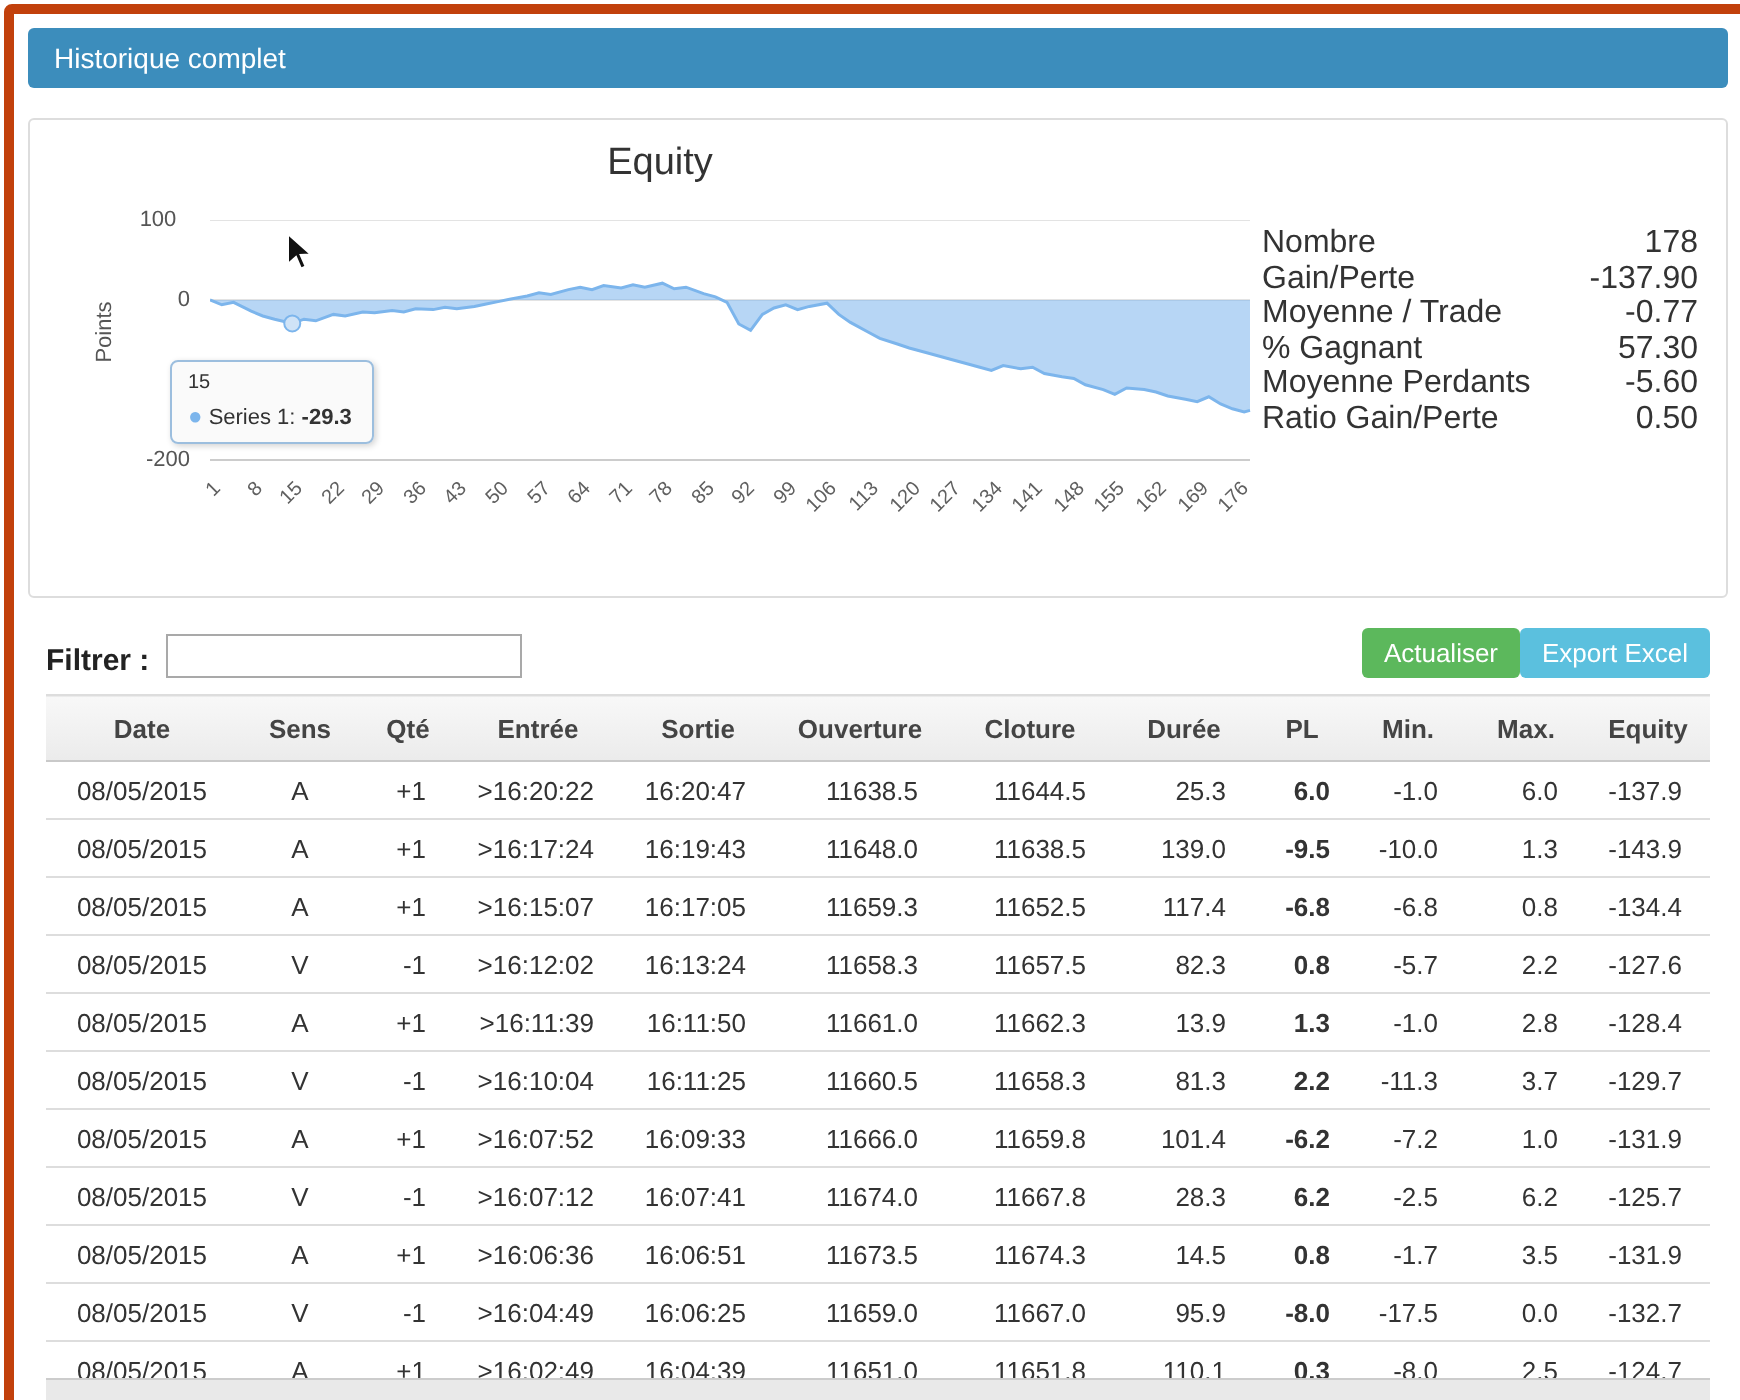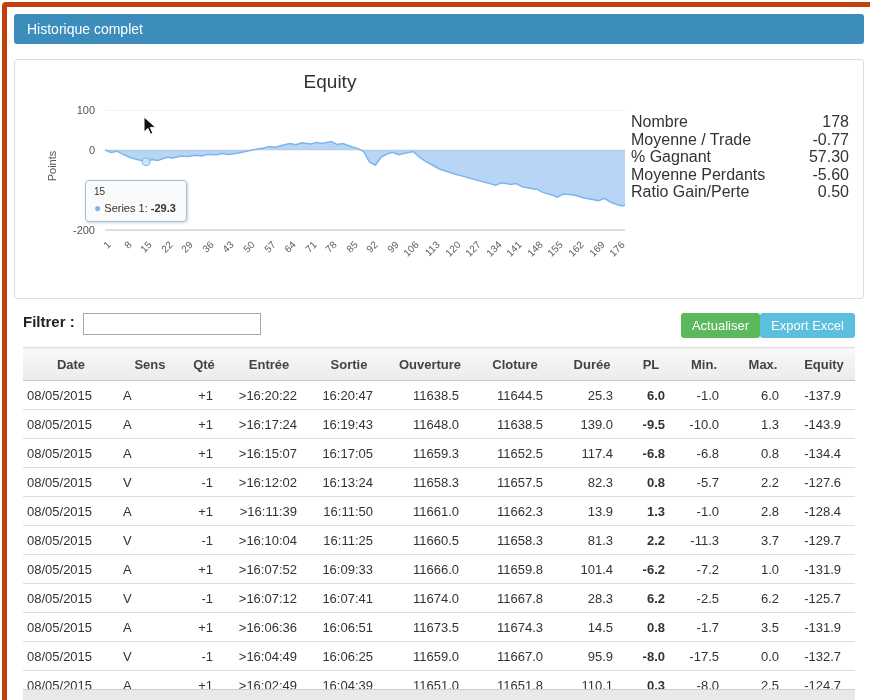--- a/index.html
+++ b/index.html
@@ -15,48 +15,48 @@
   .y-axis-ticks span{position:absolute;left:0;width:32px;text-align:right;font-size:11px;color:#555;}
   .x-axis-ticks{position:absolute;left:90px;top:176px;width:522px;height:44px;}
   .x-axis-ticks span{position:absolute;width:26px;text-align:right;font-size:10px;color:#606060;transform:rotate(-45deg);transform-origin:100% 0;}
   .stats-panel{position:absolute;top:53px;right:14px;width:218px;font-size:16px;color:#333;}
   .stat-row{display:flex;justify-content:space-between;line-height:17.6px;}
   .tooltip{position:absolute;left:70px;top:120px;background:rgba(250,250,250,.96);border:1px solid #9cbede;border-radius:4px;padding:5px 10px 6px 8px;font-size:11px;color:#333;box-shadow:1px 1px 3px rgba(0,0,0,.18);white-space:nowrap;}
   .tooltip .hdr{font-size:10px;margin-bottom:4px;color:#333;}
   .tooltip .dot{color:#7cb5ec;font-size:12px;}
   .cursor{position:absolute;left:128px;top:56px;}
   
-  .filter-row{margin:14px 16px 0 16px;display:flex;align-items:flex-start;height:26px;}
+  .filter-row{margin:14px 16px 0 16px;display:flex;align-items:flex-end;height:26px;}
   .filter-label{font-weight:bold;font-size:15px;color:#222;}
   .filter-input{margin-left:8px;width:168px;height:18px;border:1px solid #a9a9a9;font-size:13px;padding:1px 4px;font-family:inherit;}
   .btns{margin-left:auto;display:flex;gap:0;}
   .btn{border:none;color:#fff;font-size:13px;padding:5px 11px;border-radius:3px;cursor:pointer;font-family:inherit;}
   .btn-refresh{background:#5cb85c;}
   .btn-export{background:#5bc0de;}
   
   table{margin:8px 16px 0 16px;border-collapse:collapse;width:832px;table-layout:fixed;font-size:13px;color:#333;}
   thead th{background:linear-gradient(#f8f8f8,#ebebeb);border-top:1px solid #ddd;border-bottom:1px solid #c9c9c9;font-weight:bold;color:#444;height:30px;text-align:center;font-size:13px;}
   tbody td{border-bottom:1px solid #ddd;height:28px;padding:0 4px;overflow:hidden;white-space:nowrap;}
-  td.c-date,td.c-sens{text-align:left;}
+  td.c-date,td.c-sens{text-align:center;}
   td.c-num{text-align:right;padding-right:14px;}
   td.c-pl{text-align:right;padding-right:10px;font-weight:bold;}
   .bottom-bar{position:absolute;left:16px;right:16px;bottom:0;height:11px;background:#e9e9e9;border-top:1px solid #ccc;}
 </style>
 </head>
 <body>
 
 <div class="page">
 
   <div class="titlebar">Historique complet</div>
 
   <div class="chart-panel">
     <div class="chart-title">Equity</div>
     <div class="y-axis-label">Points</div>
     <div class="y-axis-ticks">
-        <span style="top: -6px;">100</span>
+        <span style="top: -6px; text-align: center;">100</span>
         <span style="top: 34px;">0</span>
         <span style="top: 114px;">-200</span>
       </div>
     <svg class="chart-svg" width="522" height="123" viewBox="0 0 522 123">
         <line x1="0" y1="0" x2="520" y2="0" stroke="#e3e3e3" stroke-width="1"></line>
         <line x1="0" y1="40" x2="520" y2="40" stroke="#e3e3e3" stroke-width="1"></line>
         <line x1="0" y1="120" x2="520" y2="120" stroke="#e3e3e3" stroke-width="1"></line>
         <line x1="0" y1="120" x2="520" y2="120" stroke="#ccc" stroke-width="1"></line>
         <polygon points="0.0,40 0.0,40.0 5.9,42.4 11.8,41.2 20.6,45.6 26.4,48.0 32.3,49.6 41.1,51.7 47.0,49.6 52.9,50.4 61.7,47.2 67.6,48.0 76.4,46.0 82.3,46.4 91.1,45.2 96.9,46.0 102.8,44.4 111.6,44.8 117.5,43.6 123.4,44.4 132.2,43.2 138.1,42.0 144.0,40.8 149.8,39.6 158.6,38.0 164.5,36.4 170.4,37.2 179.2,34.8 185.1,33.6 191.0,34.8 196.8,32.8 205.6,34.0 211.5,32.4 217.4,33.6 226.2,31.6 232.1,34.4 238.0,33.6 246.8,36.8 252.7,38.4 258.5,41.2 264.4,52.0 270.3,55.2 276.2,47.2 282.0,44.0 287.9,42.4 293.8,44.8 299.7,43.2 308.5,41.6 314.4,47.2 320.2,51.2 329.0,56.0 334.9,59.2 343.7,62.0 349.6,64.0 358.4,66.4 364.3,68.0 370.2,69.6 379.0,72.0 384.9,73.6 390.7,75.2 396.6,72.8 405.4,74.4 411.3,73.6 417.2,76.8 426.0,78.4 431.9,79.2 437.7,82.4 446.6,84.8 452.4,87.2 458.3,84.0 467.1,84.8 473.0,86.0 478.9,88.0 487.7,89.6 493.6,90.8 499.4,88.4 505.3,92.0 511.2,94.4 517.1,96.0 520.0,95.2 520.0,40" fill="rgba(124,181,236,0.55)" stroke="none"></polygon>
         <polyline points="0.0,40.0 5.9,42.4 11.8,41.2 20.6,45.6 26.4,48.0 32.3,49.6 41.1,51.7 47.0,49.6 52.9,50.4 61.7,47.2 67.6,48.0 76.4,46.0 82.3,46.4 91.1,45.2 96.9,46.0 102.8,44.4 111.6,44.8 117.5,43.6 123.4,44.4 132.2,43.2 138.1,42.0 144.0,40.8 149.8,39.6 158.6,38.0 164.5,36.4 170.4,37.2 179.2,34.8 185.1,33.6 191.0,34.8 196.8,32.8 205.6,34.0 211.5,32.4 217.4,33.6 226.2,31.6 232.1,34.4 238.0,33.6 246.8,36.8 252.7,38.4 258.5,41.2 264.4,52.0 270.3,55.2 276.2,47.2 282.0,44.0 287.9,42.4 293.8,44.8 299.7,43.2 308.5,41.6 314.4,47.2 320.2,51.2 329.0,56.0 334.9,59.2 343.7,62.0 349.6,64.0 358.4,66.4 364.3,68.0 370.2,69.6 379.0,72.0 384.9,73.6 390.7,75.2 396.6,72.8 405.4,74.4 411.3,73.6 417.2,76.8 426.0,78.4 431.9,79.2 437.7,82.4 446.6,84.8 452.4,87.2 458.3,84.0 467.1,84.8 473.0,86.0 478.9,88.0 487.7,89.6 493.6,90.8 499.4,88.4 505.3,92.0 511.2,94.4 517.1,96.0 520.0,95.2" fill="none" stroke="#7cb5ec" stroke-width="1.5"></polyline>
@@ -103,20 +103,24 @@
     <svg class="cursor" width="16" height="20">
       <polygon points="1,1 1,16 5,12.5 7.5,18.3 9.8,17.2 7.3,11.5 12.5,11.2" fill="#111" stroke="#fff" stroke-width="1"></polygon>
     </svg>
 
     <div class="stats-panel">
         <div class="stat-row">
           <span>Nombre</span>
           <span>178</span>
         </div>
         <div class="stat-row">
+          <span>Gain/Perte</span>
+          <span>-137.90</span>
+        </div>
+        <div class="stat-row">
           <span>Moyenne / Trade</span>
           <span>-0.77</span>
         </div>
         <div class="stat-row">
           <span>% Gagnant</span>
           <span>57.30</span>
         </div>
         <div class="stat-row">
           <span>Moyenne Perdants</span>
           <span>-5.60</span>

